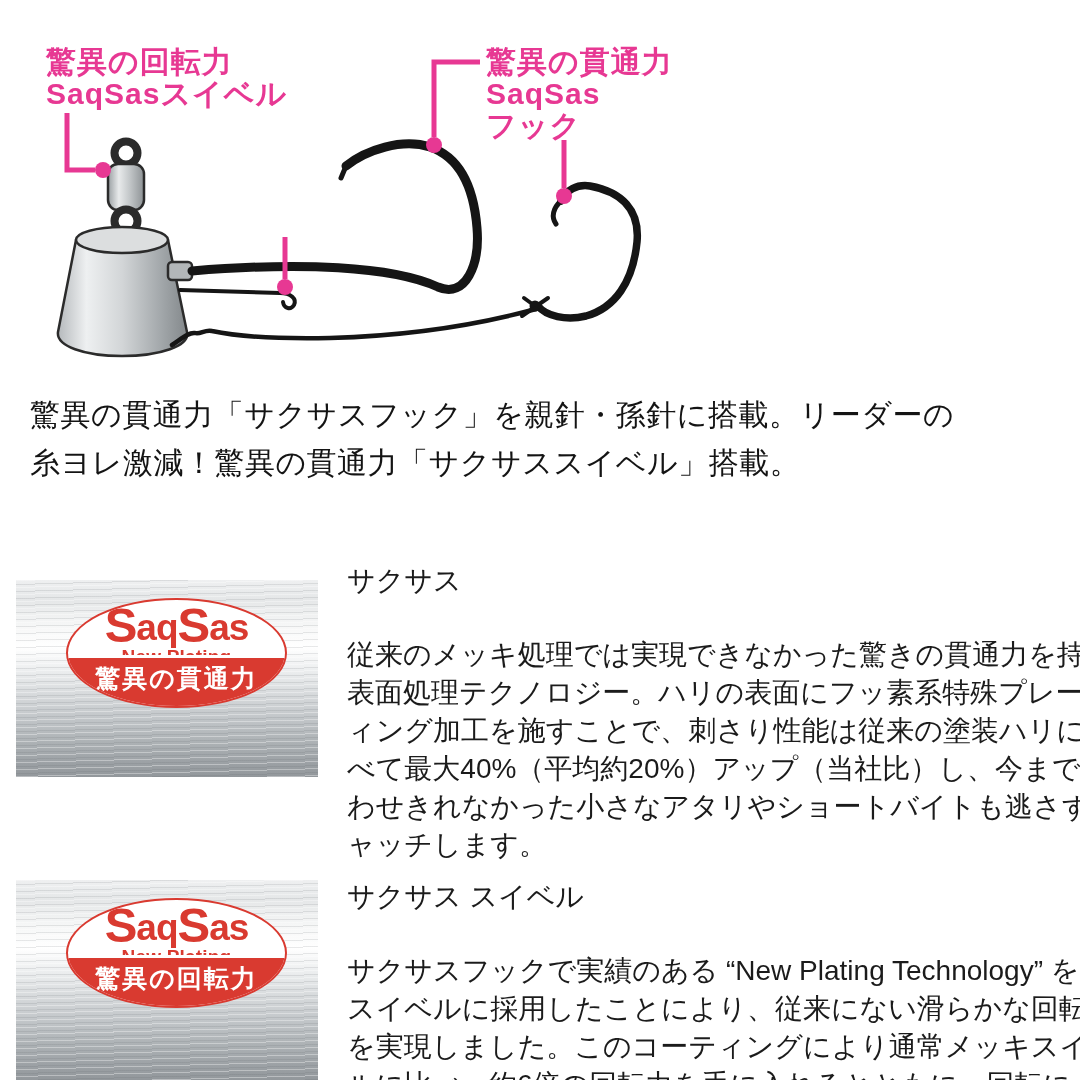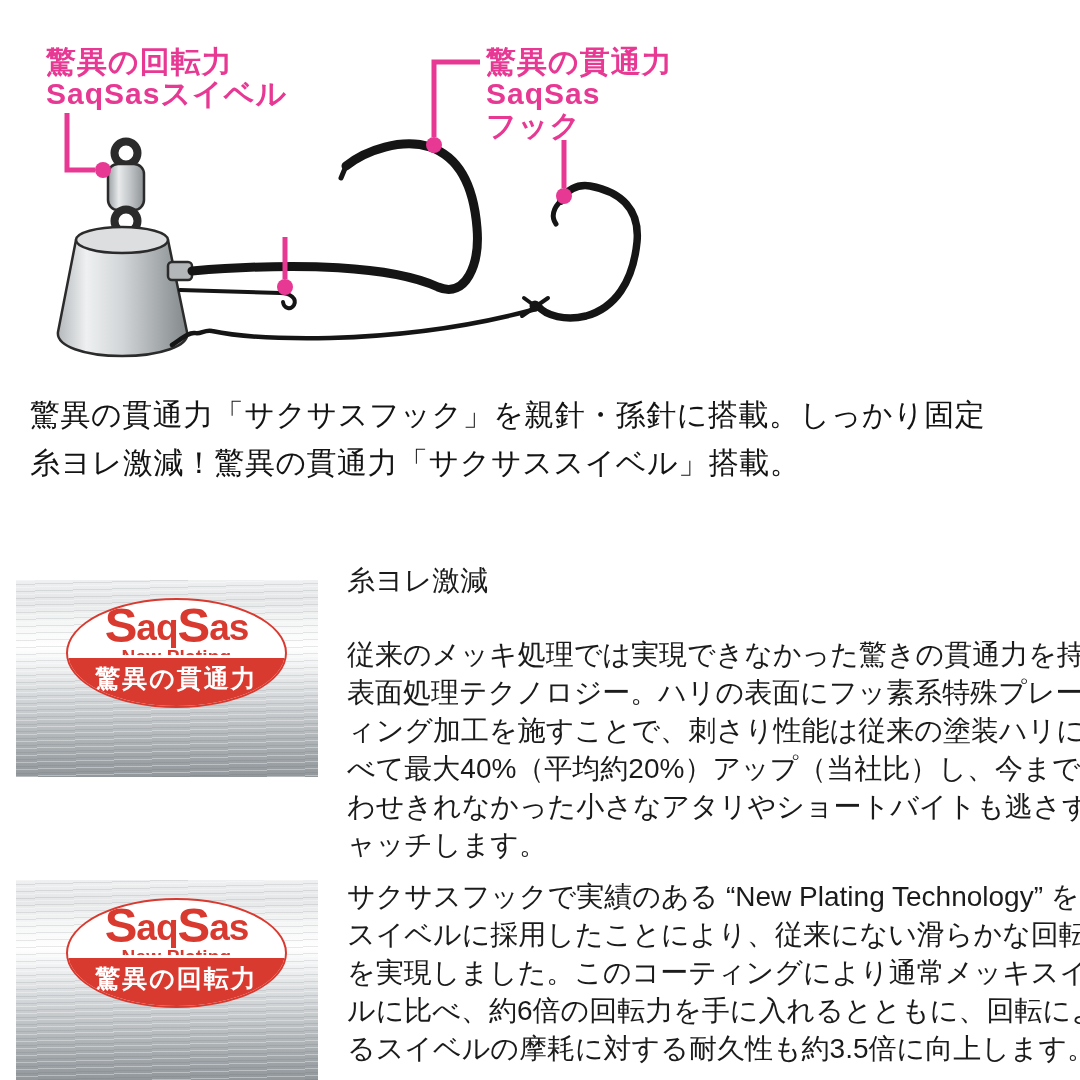--- a/index.html
+++ b/index.html
@@ -133,52 +133,53 @@
       </g>
     </svg>
 
     <div class="plabel" id="lbl-swivel">驚異の回転力
 SaqSasスイベル</div>
     <div class="plabel" id="lbl-hook">驚異の貫通力
 SaqSas
 フック</div>
   </div>
 
-  <div class="intro">驚異の貫通力「サクサスフック」を親針・孫針に搭載。しっかり固定
+  <div class="intro">驚異の貫通力「サクサスフック」を親針・孫針に搭載。リーダーの
 糸ヨレ激減！驚異の貫通力「サクサススイベル」搭載。</div>
 
   <div class="logo-card" id="feature1-logo">
     <div class="logo-oval">
       <div class="brand"><span class="cap">S</span>aq<span class="cap">S</span>as</div>
       <div class="logo-subtitle">New Plating Technology</div>
       <div class="band">
         <span>驚異の貫通力</span>
       </div>
     </div>
   </div>
   <div class="feature-text" id="feature1-text">
-    <div class="feature-heading">糸ヨレ激減</div>
+    <div class="feature-heading">サクサス</div>
     <div class="feature-body">従来のメッキ処理では実現できなかった驚きの貫通力を持つ
 表面処理テクノロジー。ハリの表面にフッ素系特殊プレーテ
 ィング加工を施すことで、刺さり性能は従来の塗装ハリに比
 べて最大40%（平均約20%）アップ（当社比）し、今まで合
 わせきれなかった小さなアタリやショートバイトも逃さずキ
 ャッチします。</div>
   </div>
 
   <div class="logo-card" id="feature2-logo">
     <div class="logo-oval">
       <div class="brand"><span class="cap">S</span>aq<span class="cap">S</span>as</div>
       <div class="logo-subtitle">New Plating Technology</div>
       <div class="band">
         <span>驚異の回転力</span>
       </div>
     </div>
   </div>
   <div class="feature-text" id="feature2-text">
+    <div class="feature-heading">サクサス スイベル</div>
     <div class="feature-body">サクサスフックで実績のある “New Plating Technology” を
 スイベルに採用したことにより、従来にない滑らかな回転力
 を実現しました。このコーティングにより通常メッキスイベ
 ルに比べ、約6倍の回転力を手に入れるとともに、回転によ
 るスイベルの摩耗に対する耐久性も約3.5倍に向上します。</div>
   </div>
 
 </div>
 
 </body></html>

